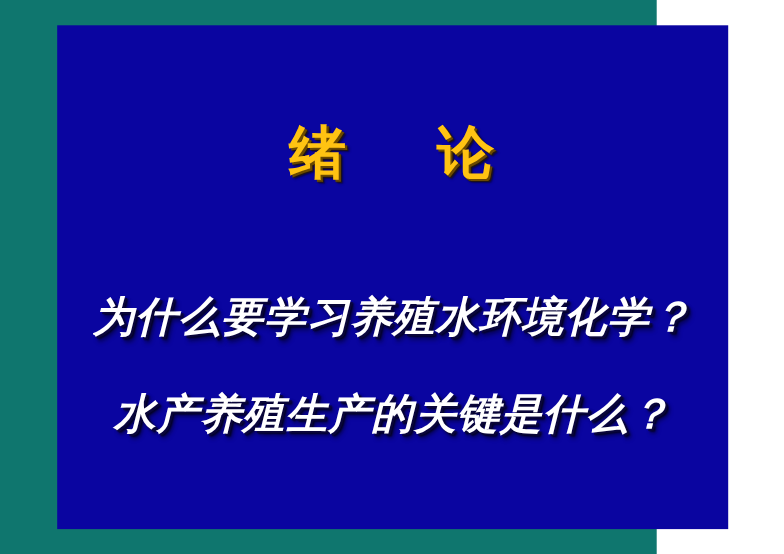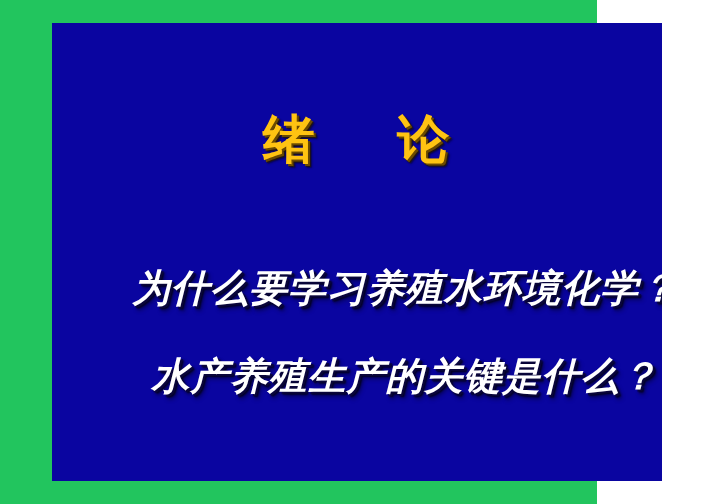--- a/index.html
+++ b/index.html
@@ -11,21 +11,21 @@
     width: 713px;
     height: 504px;
     overflow: hidden;
     font-family: "Liberation Sans", "DejaVu Sans", sans-serif;
   }
 
   #slide-canvas {
     position: relative;
     width: 597px;
     height: 504px;
-    background: #22c55e;
+    background: #0f766e;
   }
 
   
   #slide-area {
     position: absolute;
     left: 52px;
     top: 23px;
     width: 610px;
     height: 458px;
     background: #0a05a0;
@@ -67,21 +67,20 @@
     font-size: 38px;
     font-weight: bold;
     color: #ffffff;
     letter-spacing: 1px;
     white-space: pre;
     font-style: italic;
     text-shadow:
         2px 2px 0   rgba(10, 5, 60, 0.9),
         3px 3px 2px rgba(0, 0, 0, 0.75),
         4px 5px 4px rgba(0, 0, 0, 0.40);
-    padding-left: 48px;
   }
 
   #question-line-1 {
     position: absolute;
     left: 0;
     top: 18px;
   }
 
   #question-line-2 {
     position: absolute;

